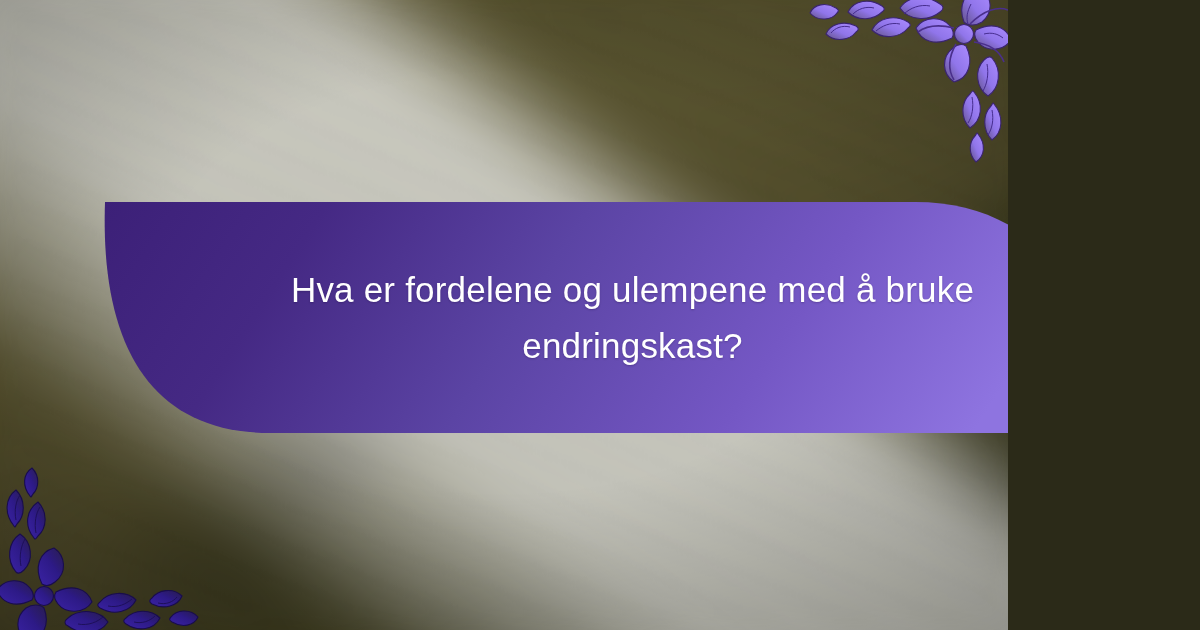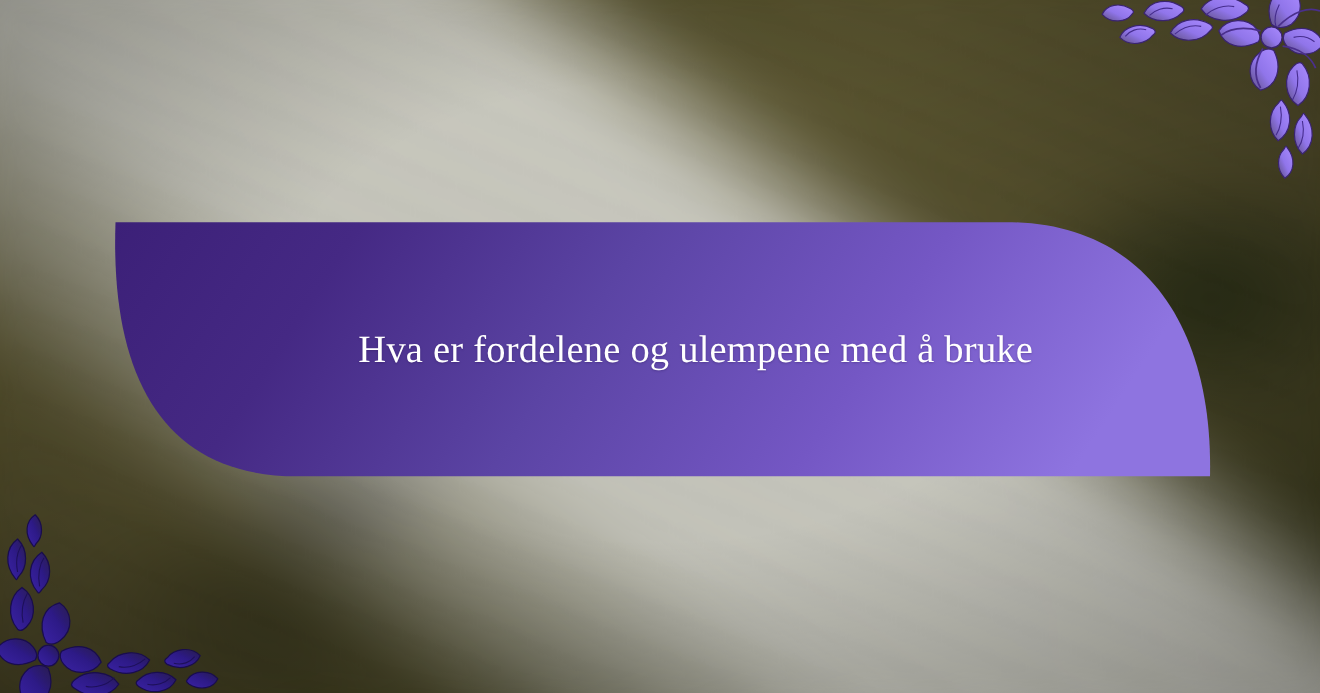--- a/index.html
+++ b/index.html
@@ -2,24 +2,24 @@
 <html><head>
 <meta charset="utf-8">
 <style>
   html, body {
     margin: 0;
     padding: 0;
     background: #2b2a18;
   }
   #stage {
     position: relative;
-    width: 1200px;
+    width: 1008px;
     height: 630px;
     overflow: hidden;
-    font-family: Liberation Serif, serif;
+    font-family: Liberation Sans, sans-serif;
     background: #15803d;
   }
 
   
   .bg-photo {
     position: absolute;
     inset: -60px;
     background-color: #5b5530;
     background-image:
       
@@ -214,15 +214,16 @@
                L 915 7
                C 1035 7 1103 95 1100 238
                L 1100 238
                L 270 238
                C 150 238 100 150 105 7 Z" fill="url(#bannerGrad)"></path>
     </svg>
   </div>
 
   <div class="banner-text">
     <div class="line">Hva er fordelene og ulempene med å bruke</div>
+    <div class="line">endringskast?</div>
   </div>
 
 </div>
 
 </body></html>

